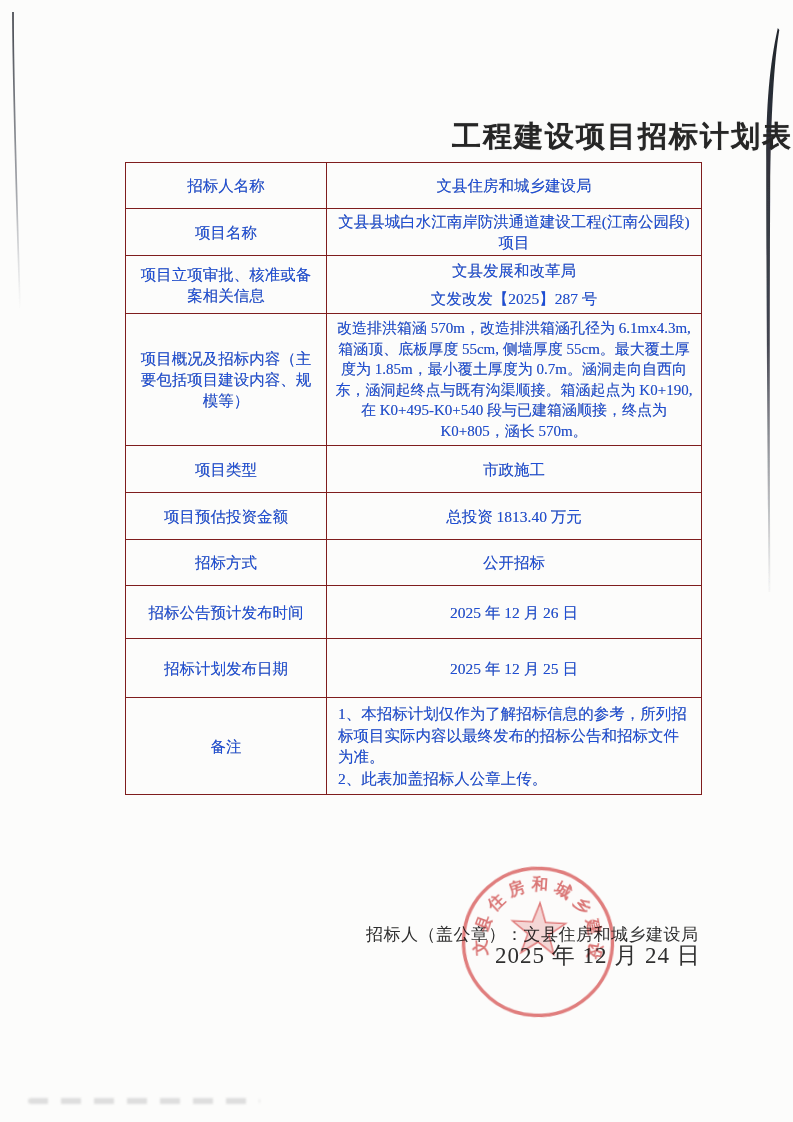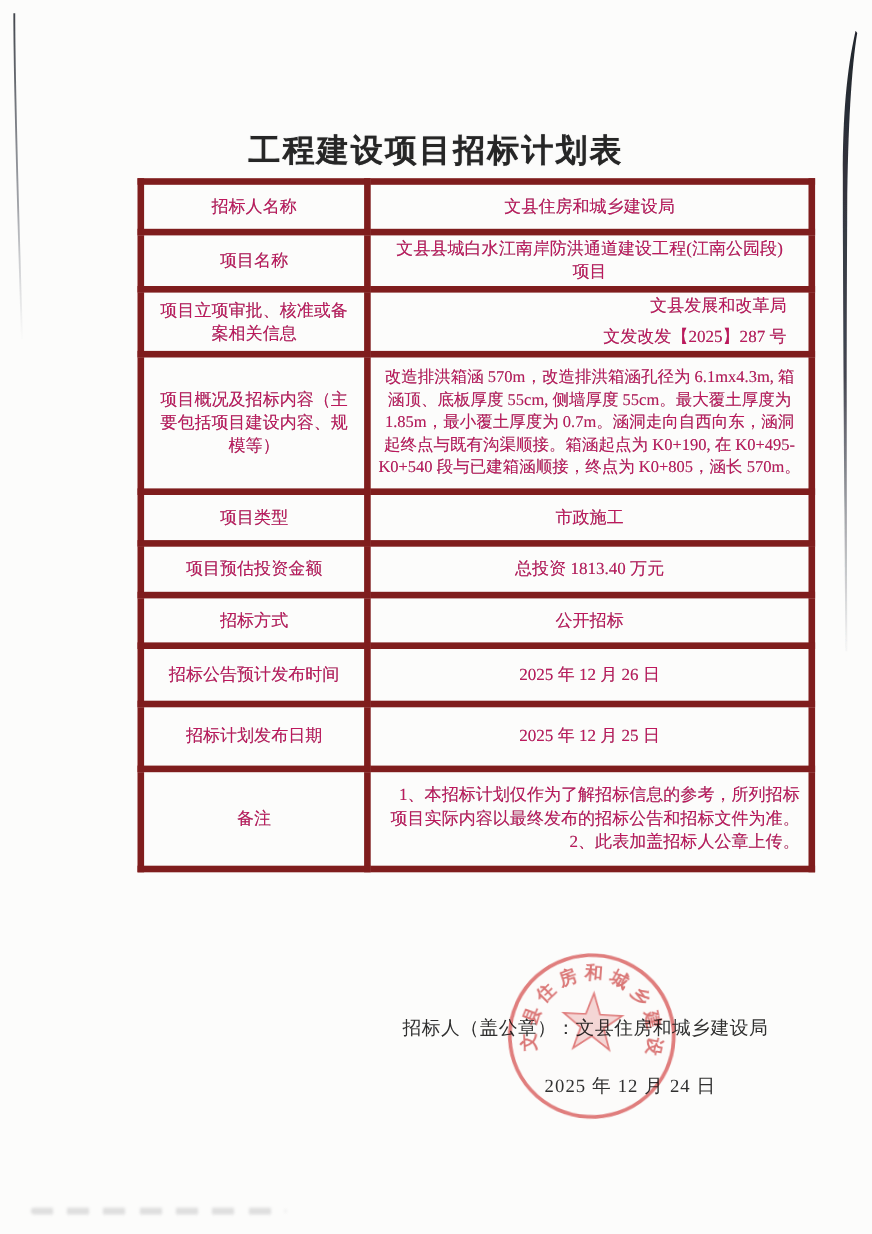--- a/index.html
+++ b/index.html
@@ -4,45 +4,45 @@
 <style>
   html,body{margin:0;padding:0;}
   body{
     width:793px;height:1122px;position:relative;overflow:hidden;
     background:#fcfcfb;
     font-family:"Liberation Serif","DejaVu Serif",serif;
     color:#2f2f2f;
   }
   .page-title{
     position:absolute;top:117px;left:0;width:793px;
-    text-align:center;font-size:29px;font-weight:bold;letter-spacing:2px;
+    text-align:right;font-size:29px;font-weight:bold;letter-spacing:2px;
     color:#262626;text-shadow:0 0 .7px rgba(40,40,40,.6);
   }
   table.bid{
     position:absolute;left:125px;top:162px;width:538px;
     border-collapse:collapse;table-layout:fixed;
   }
   table.bid td{
-    border:6px solid #7f1d1d;
+    border:1px solid #7f1d1d;
     font-size:15.5px;line-height:21px;
-    color:#be185d;
+    color:#1d4ed8;
     text-shadow:0 0 .5px rgba(46,46,46,.45);
     vertical-align:middle;
   }
   td.lab{width:180px;text-align:center;padding:2px 10px;}
-  td.val{width:358px;text-align:center;padding:2px 20px;font-size:16px;}
-  td.val .vline{display:block;text-align:right;}
+  td.val{width:358px;text-align:center;padding:2px 8px;font-size:16px;}
+  td.val .vline{display:block;}
   td.val .vgap{display:block;margin-top:7px;}
   tr.h46{height:46px}tr.h44{height:44px}tr.h47{height:47px}tr.h58{height:58px}
   tr.h125{height:125px}tr.h45{height:45px}tr.h53{height:53px}tr.h59{height:59px}tr.h91{height:91px}
   td.val.para{font-size:15px;line-height:20.5px;padding:4px 7px;text-align:center;margin-top:36px;}
-  td.val.notes{text-align:right;font-size:15.5px;line-height:21.5px;padding:5px 8px 5px 11px;}
+  td.val.notes{text-align:left;font-size:15.5px;line-height:21.5px;padding:5px 8px 5px 11px;}
   td.val.notes .nitem{display:block;}
   .footer-signer{position:absolute;left:366px;top:923px;font-size:17px;letter-spacing:.5px;}
-  .footer-date{position:absolute;left:468px;top:976px;font-size:17px;letter-spacing:1px;padding-left:27px;}
+  .footer-date{position:absolute;left:468px;top:940px;font-size:23px;letter-spacing:1px;padding-left:27px;}
   .seal{
     position:absolute;left:454px;top:856px;width:172px;height:172px;
     opacity:.82;mix-blend-mode:multiply;transform:rotate(3deg);
   }
   .artifacts{position:absolute;left:0;top:0;width:793px;height:1122px;pointer-events:none;}
   .smudge{
     position:absolute;left:28px;top:1098px;width:232px;height:6px;border-radius:3px;
     background:repeating-linear-gradient(90deg,rgba(110,110,112,.38) 0 20px,rgba(110,110,112,0) 20px 33px);
     filter:blur(1.3px);opacity:.55;
   }

